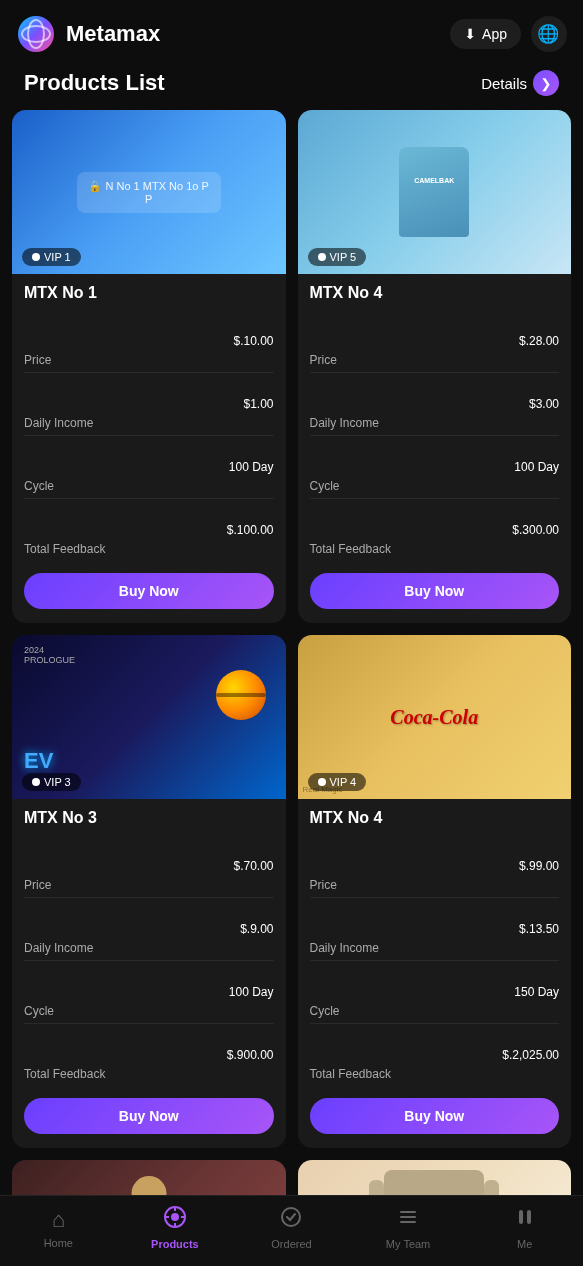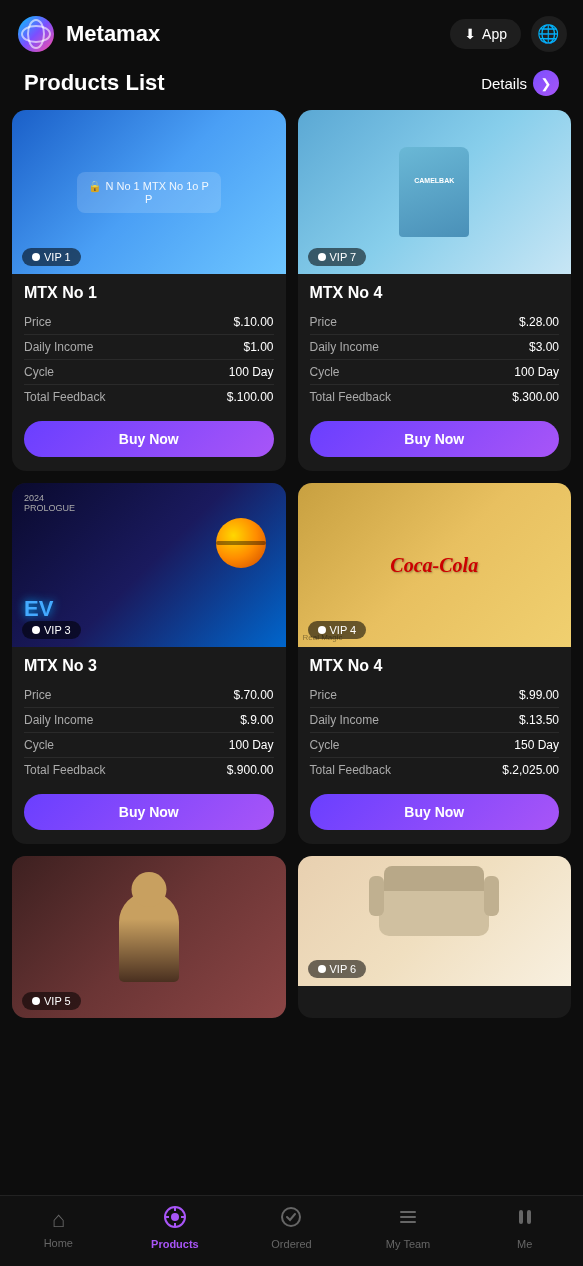--- a/index.html
+++ b/index.html
@@ -335,20 +335,21 @@
       align-items: center;
       padding: 5px 0;
       border-bottom: 1px solid #2a2a2a;
       font-size: 12px;
     }
     .product-row:last-of-type {
       border-bottom: none;
     }
     .row-label {
       color: #aaa;
+      margin-top: 38px;
     }
     .row-value {
       color: #fff;
       font-weight: 500;
     }
     .buy-btn {
       display: block;
       width: 100%;
       margin-top: 12px;
       padding: 10px;
@@ -479,21 +480,21 @@
       </div>
     </div>
 
     <div class="product-card">
       <div class="product-image img-vip2">
         <div class="camelbak-bag">
           <span class="camelbak-label">CAMELBAK</span>
         </div>
         <div class="vip-badge">
           <div class="vip-dot"></div>
-          <span>VIP 7</span>
+          <span>VIP 5</span>
         </div>
       </div>
       <div class="product-info">
         <div class="product-name">MTX No 4</div>
         <div class="product-row">
           <span class="row-label">Price</span>
           <span class="row-value">$.28.00</span>
         </div>
         <div class="product-row">
           <span class="row-label">Daily Income</span>

